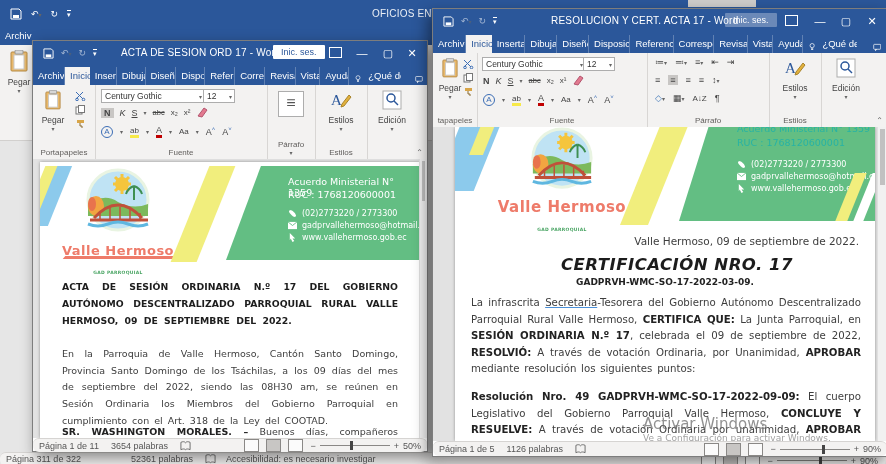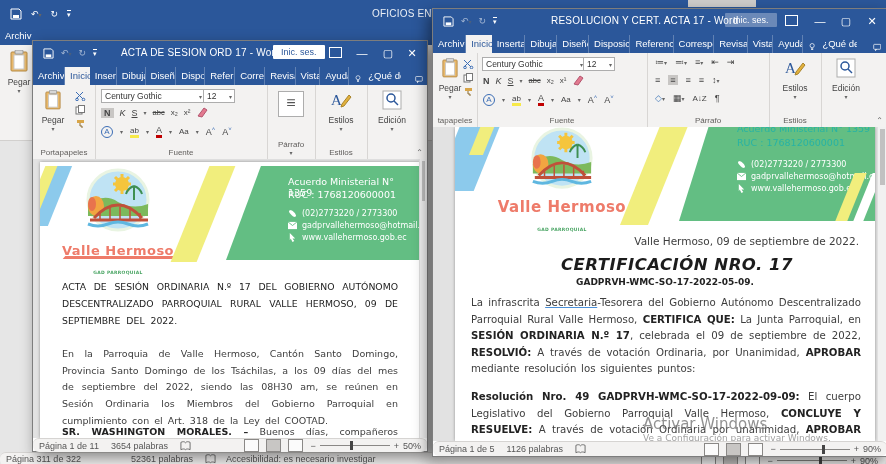--- a/index.html
+++ b/index.html
@@ -293,21 +293,21 @@
               <div class="lh-row">
                   <svg class="lh-ic" viewBox="0 0 8 10">
                     <path d="M1 0l6 6H4l2 3-2 1-2-4-1 2z" fill="#fff"></path>
                   </svg>
                   <span>www.vallehermoso.gob.ec</span>
                 </div>
             </div>
           </div>
         </div>
 
-        <div class="abs jst" style="left:22px;top:116px;width:336px;font-size:9.3px;line-height:1.85;font-weight:normal;color:#1d1d1d;word-spacing:3px;">
+        <div class="abs jst" style="left:22px;top:116px;width:336px;font-size:9.3px;line-height:1.85;font-weight:bold;color:#1d1d1d;word-spacing:3px;">
           <span>ACTA DE SESIÓN ORDINARIA N.º 17 DEL GOBIERNO AUTÓNOMO DESCENTRALIZADO PARROQUIAL RURAL VALLE HERMOSO, 09 DE SEPTIEMBRE DEL 2022.</span>
         </div>
         <div class="abs jst" style="left:22px;top:184px;width:336px;font-size:9.5px;line-height:1.75;color:#3d3d3d;word-spacing:2px;">
           <span>En la Parroquia de Valle Hermoso, Cantón Santo Domingo, Provincia Santo Domingo de los Tsáchilas, a los 09 días del mes de septiembre del 2022, siendo las 08H30 am, se reúnen en Sesión Ordinaria los Miembros del Gobierno Parroquial en cumplimiento con el Art. 318 de la Ley del COOTAD.</span>
         </div>
         <div class="abs jst" style="left:22px;top:262px;width:336px;font-size:9.5px;line-height:1.75;color:#3d3d3d;word-spacing:2px;">
           <span class="b">SR. WASHINGTON MORALES. –</span><span> Buenos días, compañeros vocales. Señora tesorera. Señorita auxiliar de secretaría. El día de hoy vamos a tratar una sesión ordinaria más de trabajo. Le ruego, señora </span>
         </div>
       </div>
       <div class="scroll" style="right:0;top:0;width:7px;height:279px;">
@@ -543,21 +543,21 @@
         </div>
 
         <div class="abs" style="left:0;top:108px;width:404px;text-align:right;font-size:10.5px;color:#3d3d3d;">
           <span>Valle Hermoso, 09 de septiembre de 2022.</span>
         </div>
 
         <div class="abs" style="left:12px;top:128px;width:420px;text-align:center;font-size:16.5px;font-weight:bold;font-style:italic;color:#1c1c1c;letter-spacing:.5px;">
           <span>CERTIFICACIÓN NRO. 17</span>
         </div>
         <div class="abs" style="left:0;top:150px;width:420px;text-align:center;font-size:9px;font-weight:bold;color:#222;">
-          <span>GADPRVH-WMC-SO-17-2022-05-09.</span>
+          <span>GADPRVH-WMC-SO-17-2022-03-09.</span>
         </div>
 
         <div class="abs jst" style="left:16px;top:168px;width:390px;font-size:10.2px;line-height:1.62;color:#3d3d3d;word-spacing:1.5px;">
           <span>La infrascrita </span><span class="ulink" style="background:none;">Secretaria</span><span>-Tesorera del Gobierno Autónomo Descentralizado Parroquial Rural Valle Hermoso, </span><span class="b">CERTIFICA QUE:</span><span> La Junta Parroquial, en </span><span class="b">SESIÓN ORDINARIA N.º 17</span><span>, celebrada el 09 de septiembre de 2022, </span><span class="b">RESOLVIÓ:</span><span> A través de votación Ordinaria, por Unanimidad, </span><span class="b">APROBAR</span><span> mediante resolución los siguientes puntos:</span>
         </div>
 
         <div class="abs jst" style="left:16px;top:262px;width:390px;font-size:10.2px;line-height:1.62;color:#3d3d3d;word-spacing:1.5px;">
           <span class="b">Resolución Nro. 49 GADPRVH-WMC-SO-17-2022-09-09:</span><span> El cuerpo Legislativo del Gobierno Parroquial Valle Hermoso, </span><span class="b">CONCLUYE Y RESUELVE:</span><span> A través de votación Ordinaria por unanimidad, </span><span class="b">APROBAR</span><span> el Orden del Día.</span>
         </div>
 

